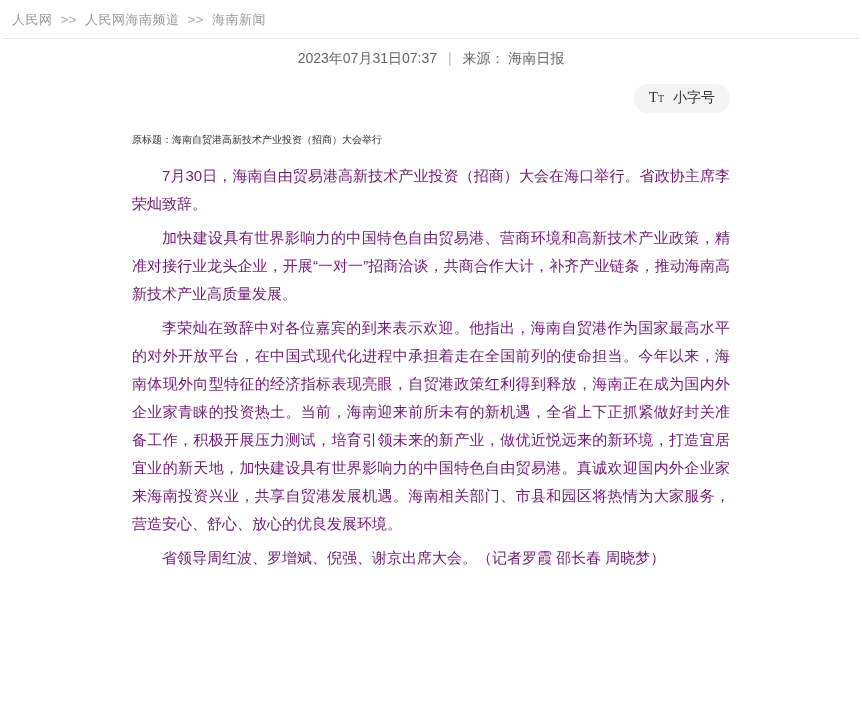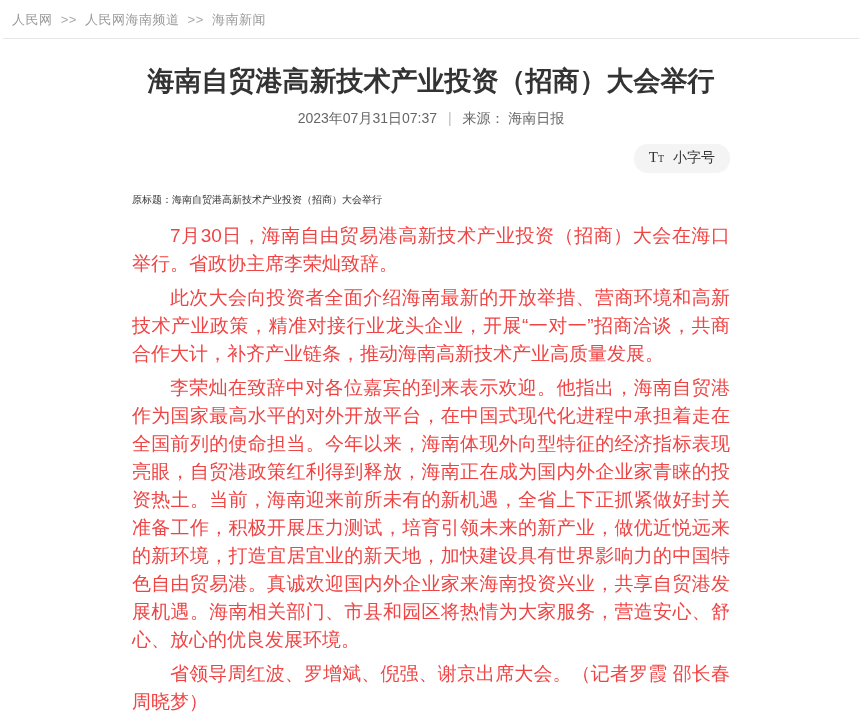--- a/index.html
+++ b/index.html
@@ -85,23 +85,23 @@
 
   .orig-title {
     margin-top: 17px;
     font-size: 10px;
     color: #333333;
     line-height: 22px;
   }
 
   .body-text { margin-top: 11px; }
   .body-text p {
-    font-size: 19px;
+    font-size: 15px;
     line-height: 28px;
-    color: #ef4444;
+    color: #701a75;
     text-indent: 2em;
     margin-bottom: 6px;
     text-align: justify;
   }
 </style>
 </head>
 <body>
 
 <div class="page">
 
@@ -110,40 +110,39 @@
     <span class="sep">&gt;&gt;</span>
     <span class="crumb">人民网海南频道</span>
     <span class="sep">&gt;&gt;</span>
     <span class="crumb">海南新闻</span>
   </div>
 
   <div class="top-divider"></div>
 
   <div class="content">
 
-    <h1 class="title">海南自贸港高新技术产业投资（招商）大会举行</h1>
 
 
     <div class="meta">
       <span>2023年07月31日07:37</span>
       <span class="pipe">|</span>
       <span>来源：</span>
       <span class="source-name">海南日报</span>
     </div>
 
     <div class="toolbar">
       <span class="font-size-btn">
         <span class="t-big">T</span><span class="t-small">T</span>
         <span class="fs-label">小字号</span>
       </span>
     </div>
 
     <div class="orig-title">原标题：海南自贸港高新技术产业投资（招商）大会举行</div>
 
     <div class="body-text">
       <p>7月30日，海南自由贸易港高新技术产业投资（招商）大会在海口举行。省政协主席李荣灿致辞。</p>
-      <p>此次大会向投资者全面介绍海南最新的开放举措、营商环境和高新技术产业政策，精准对接行业龙头企业，开展“一对一”招商洽谈，共商合作大计，补齐产业链条，推动海南高新技术产业高质量发展。</p>
+      <p>加快建设具有世界影响力的中国特色自由贸易港、营商环境和高新技术产业政策，精准对接行业龙头企业，开展“一对一”招商洽谈，共商合作大计，补齐产业链条，推动海南高新技术产业高质量发展。</p>
       <p>李荣灿在致辞中对各位嘉宾的到来表示欢迎。他指出，海南自贸港作为国家最高水平的对外开放平台，在中国式现代化进程中承担着走在全国前列的使命担当。今年以来，海南体现外向型特征的经济指标表现亮眼，自贸港政策红利得到释放，海南正在成为国内外企业家青睐的投资热土。当前，海南迎来前所未有的新机遇，全省上下正抓紧做好封关准备工作，积极开展压力测试，培育引领未来的新产业，做优近悦远来的新环境，打造宜居宜业的新天地，加快建设具有世界影响力的中国特色自由贸易港。真诚欢迎国内外企业家来海南投资兴业，共享自贸港发展机遇。海南相关部门、市县和园区将热情为大家服务，营造安心、舒心、放心的优良发展环境。</p>
       <p>省领导周红波、罗增斌、倪强、谢京出席大会。（记者罗霞 邵长春 周晓梦）</p>
     </div>
 
   </div>
 </div>
 
 </body></html>

